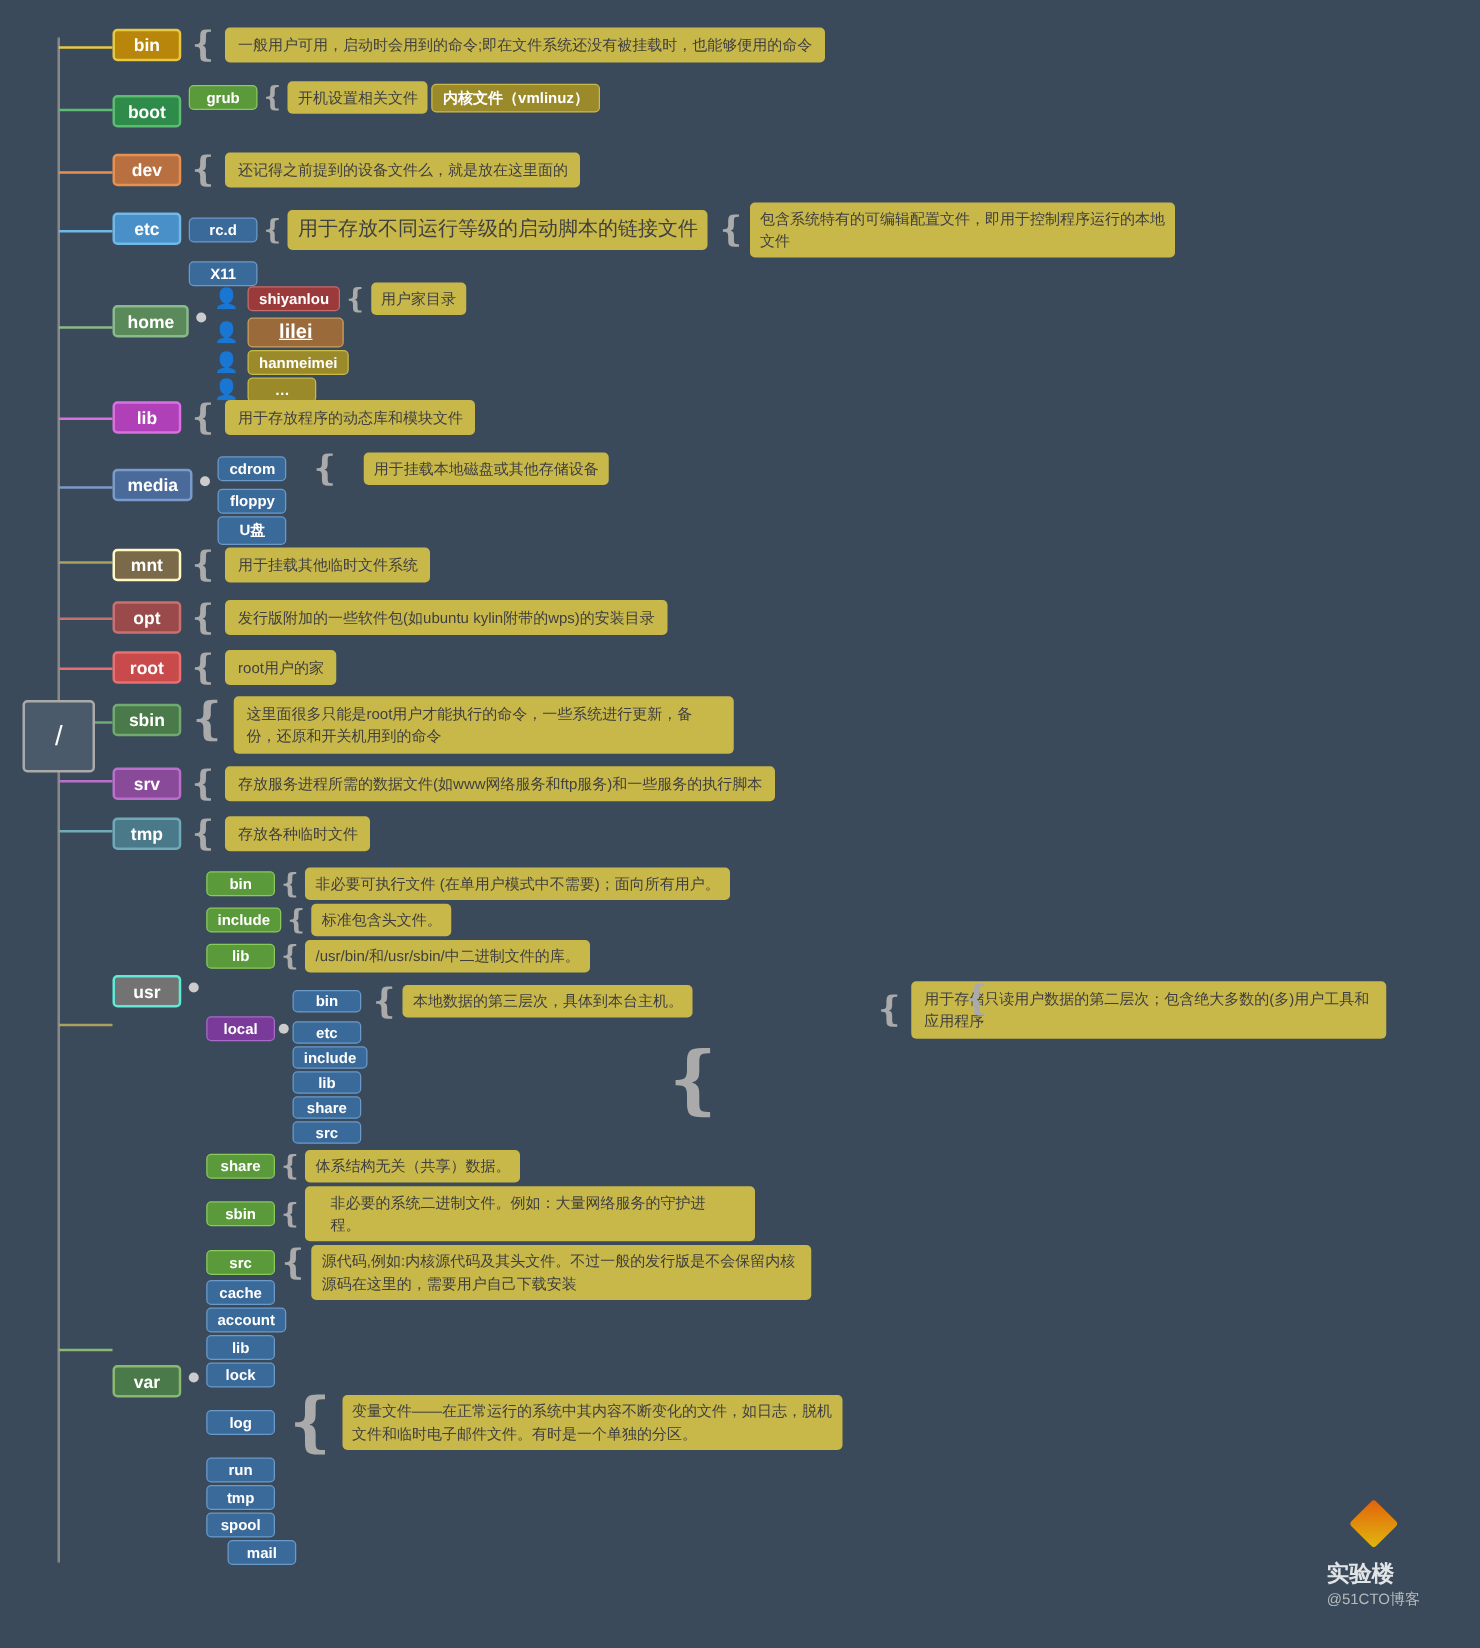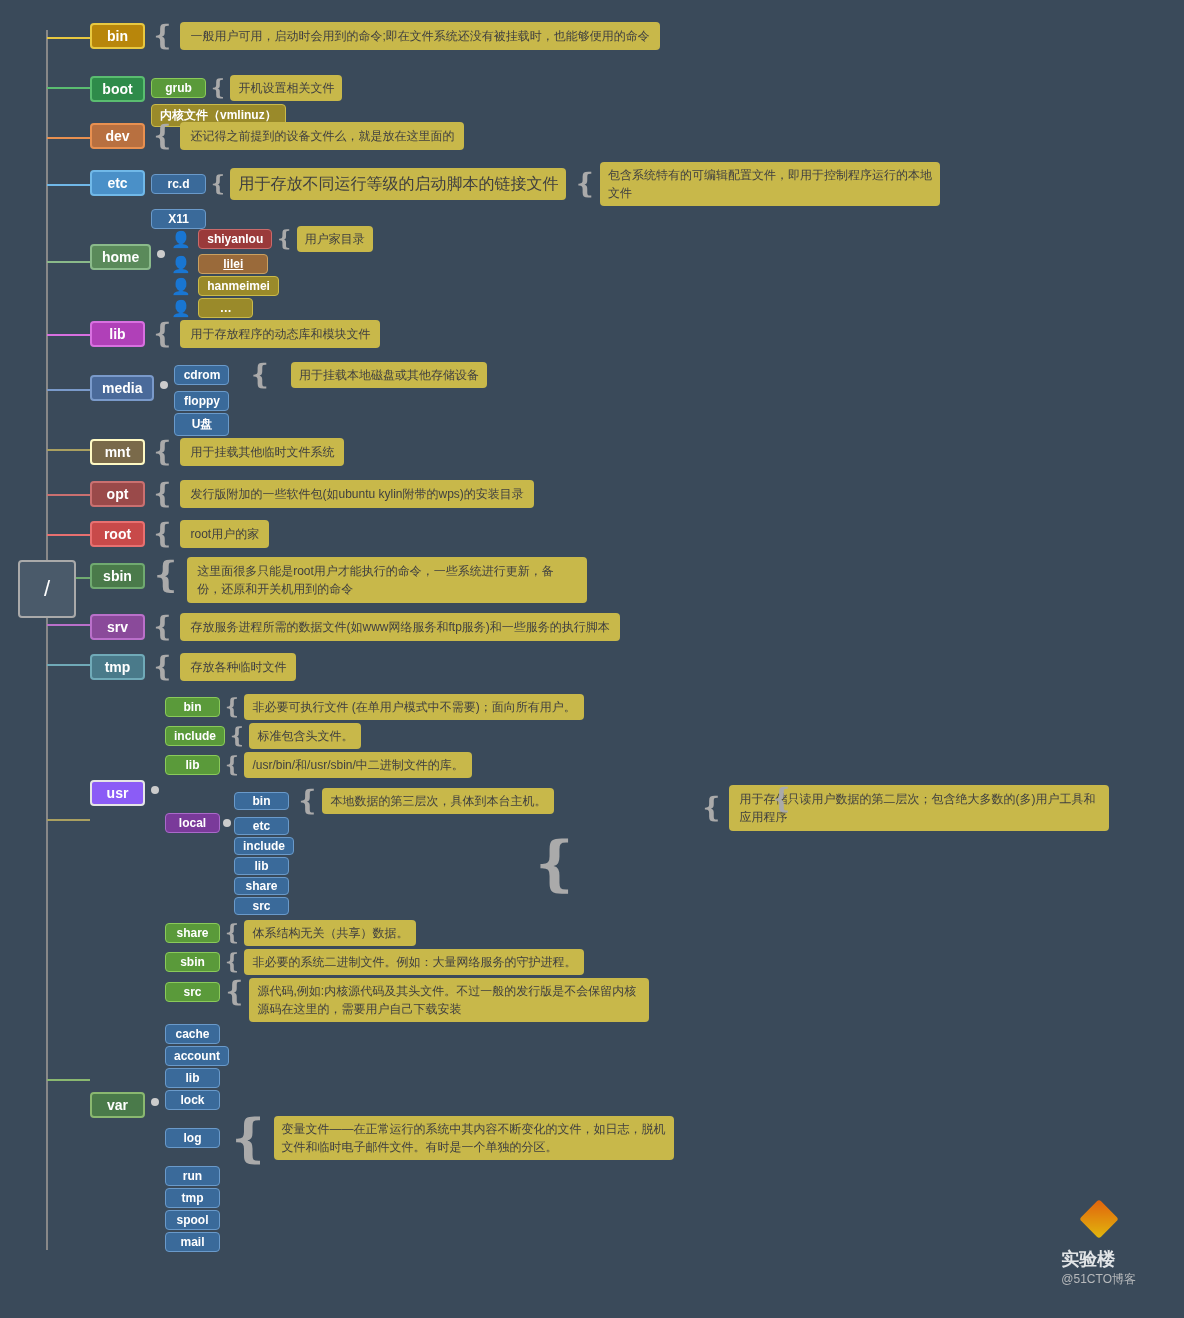--- a/index.html
+++ b/index.html
@@ -88,21 +88,21 @@
     .color-etc { background: #4a90c8; border: 2px solid #70b8e8; }
     .color-home { background: #5a8a5a; border: 2px solid #8aba8a; }
     .color-lib { background: #b040b8; border: 2px solid #d870e0; }
     .color-media { background: #4a6a9a; border: 2px solid #7a9aca; }
     .color-mnt { background: #7a6a4a; border: 2px solid #fef9c3; }
     .color-opt { background: #9a4a4a; border: 2px solid #ca7070; }
     .color-root { background: #c84a4a; border: 2px solid #e87070; }
     .color-sbin { background: #4a7a4a; border: 2px solid #70aa70; }
     .color-srv { background: #8a4a9a; border: 2px solid #ba70ca; }
     .color-tmp { background: #4a7a8a; border: 2px solid #70aab8; }
-    .color-usr { background: #8b5cf6; border: 2px solid #e5e5e5; }
+    .color-usr { background: #737373; border: 2px solid #5eead4; }
     .color-var { background: #4a7a4a; border: 2px solid #8ab870; }
 
     .color-sub-green { background: #5a9a3a; border: 1px solid #8aca5a; }
     .color-sub-yellow { background: #9a8a2a; border: 1px solid #caba4a; }
     .color-sub-blue { background: #3a6a9a; border: 1px solid #6a9aca; }
     .color-sub-red { background: #9a3a3a; border: 1px solid #ca6a6a; }
     .color-sub-purple { background: #7a3a9a; border: 1px solid #aa6aca; }
     .color-sub-orange { background: #9a6a3a; border: 1px solid #caa060; }
 
     
@@ -186,21 +186,21 @@
   <div class="tree-row" style="top:22px; left:90px; gap:6px;">
     <div class="node-label color-bin">bin</div>
     <span style="color:#aaa; font-size:28px; line-height:1;">❴</span>
     <div class="desc-box desc-box-yellow" style="max-width:520px;">
       一般用户可用，启动时会用到的命令;即在文件系统还没有被挂载时，也能够便用的命令
     </div>
   </div>
 
   <div class="tree-row" style="top:62px; left:90px; gap:6px; align-items:flex-start;">
     <div class="node-label color-boot" style="margin-top:14px;">boot</div>
-    <div style="display:flex; flex-direction:column; gap:3px; margin-top:13px;">
+    <div style="display:flex; gap:3px; margin-top:3px;">
       <div style="display:flex; align-items:center; gap:3px;">
         <div class="node-label color-sub-green" style="font-size:12px; padding:2px 8px;">grub</div>
         <span style="color:#aaa; font-size:22px; line-height:1;">❴</span>
         <div class="desc-box desc-box-yellow" style="padding:4px 8px; font-size:12px;">开机设置相关文件</div>
       </div>
       <div style="display:flex; align-items:center; gap:3px;">
         <div class="node-label color-sub-yellow" style="font-size:12px; padding:2px 8px;">内核文件（vmlinuz）</div>
       </div>
     </div>
   </div>
@@ -232,21 +232,21 @@
     <div class="dot" style="margin-top:28px; background:#ccc;"></div>
     <div style="display:flex; flex-direction:column; gap:2px; margin-top:4px;">
       <div style="display:flex; align-items:center; gap:3px;">
         <span class="user-icon user-red">👤</span>
         <div class="node-label color-sub-red" style="font-size:12px; padding:2px 8px;">shiyanlou</div>
         <span style="color:#aaa; font-size:22px; line-height:1;">❴</span>
         <div class="desc-box desc-box-yellow" style="font-size:12px; padding:4px 8px;">用户家目录</div>
       </div>
       <div style="display:flex; align-items:center; gap:3px;">
         <span class="user-icon user-orange">👤</span>
-        <div class="node-label color-sub-orange" style="font-size:12px; padding:2px 24px;text-decoration:underline;">lilei</div>
+        <div class="node-label color-sub-orange" style="font-size:16px; padding:2px 24px;text-decoration:underline;">lilei</div>
       </div>
       <div style="display:flex; align-items:center; gap:3px;">
         <span class="user-icon user-yellow">👤</span>
         <div class="node-label color-sub-yellow" style="font-size:12px; padding:2px 8px;">hanmeimei</div>
       </div>
       <div style="display:flex; align-items:center; gap:3px;">
         <span class="user-icon user-yellow">👤</span>
         <div class="node-label color-sub-yellow" style="font-size:12px; padding:2px 8px;">…</div>
       </div>
     </div>
@@ -366,21 +366,21 @@
 
       <div style="display:flex; align-items:center; gap:3px; margin-top:2px;">
         <div class="node-label color-sub-green" style="font-size:12px; padding:2px 8px;">share</div>
         <span style="color:#aaa; font-size:22px; line-height:1;">❴</span>
         <div class="desc-box desc-box-yellow" style="font-size:12px; padding:4px 8px;">体系结构无关（共享）数据。</div>
       </div>
 
       <div style="display:flex; align-items:center; gap:3px;">
         <div class="node-label color-sub-green" style="font-size:12px; padding:2px 8px;">sbin</div>
         <span style="color:#aaa; font-size:22px; line-height:1;">❴</span>
-        <div class="desc-box desc-box-yellow" style="font-size:12px; padding:4px 8px; max-width:360px;">非必要的系统二进制文件。例如：大量网络服务的守护进程。</div>
+        <div class="desc-box desc-box-yellow" style="font-size:12px; padding:4px 20px; max-width:360px;">非必要的系统二进制文件。例如：大量网络服务的守护进程。</div>
       </div>
 
       <div style="display:flex; align-items:flex-start; gap:3px;">
         <div class="node-label color-sub-green" style="font-size:12px; padding:2px 8px; margin-top:4px;">src</div>
         <span style="color:#aaa; font-size:28px; line-height:1;">❴</span>
         <div class="desc-box desc-box-yellow" style="font-size:12px; padding:4px 8px; max-width:400px; line-height:1.5;">源代码,例如:内核源代码及其头文件。不过一般的发行版是不会保留内核源码在这里的，需要用户自己下载安装</div>
       </div>
     </div>
 
     <div style="position:absolute; left:680px; top:95px;">
@@ -422,21 +422,21 @@
       </div>
       <div style="display:flex; align-items:center; gap:3px;">
         <div class="node-label color-sub-blue" style="font-size:12px; padding:2px 8px;">run</div>
       </div>
       <div style="display:flex; align-items:center; gap:3px;">
         <div class="node-label color-sub-blue" style="font-size:12px; padding:2px 8px;">tmp</div>
       </div>
       <div style="display:flex; align-items:center; gap:3px;">
         <div class="node-label color-sub-blue" style="font-size:12px; padding:2px 8px;">spool</div>
       </div>
-      <div style="display:flex; align-items:center; gap:3px;">
+      <div style="display:flex; align-items:center; gap:3px;margin-left:17px;">
         <div class="node-label color-sub-blue" style="font-size:12px; padding:2px 8px;">mail</div>
       </div>
     </div>
   </div>
 
   <div class="watermark">
     <div style="position:relative; width:40px; height:40px;">
       <div style="width:28px; height:28px; background:linear-gradient(135deg,#ff6600,#ffcc00); transform:rotate(45deg); position:absolute; top:6px; left:6px; border-radius:3px;"></div>
     </div>
     <div>

